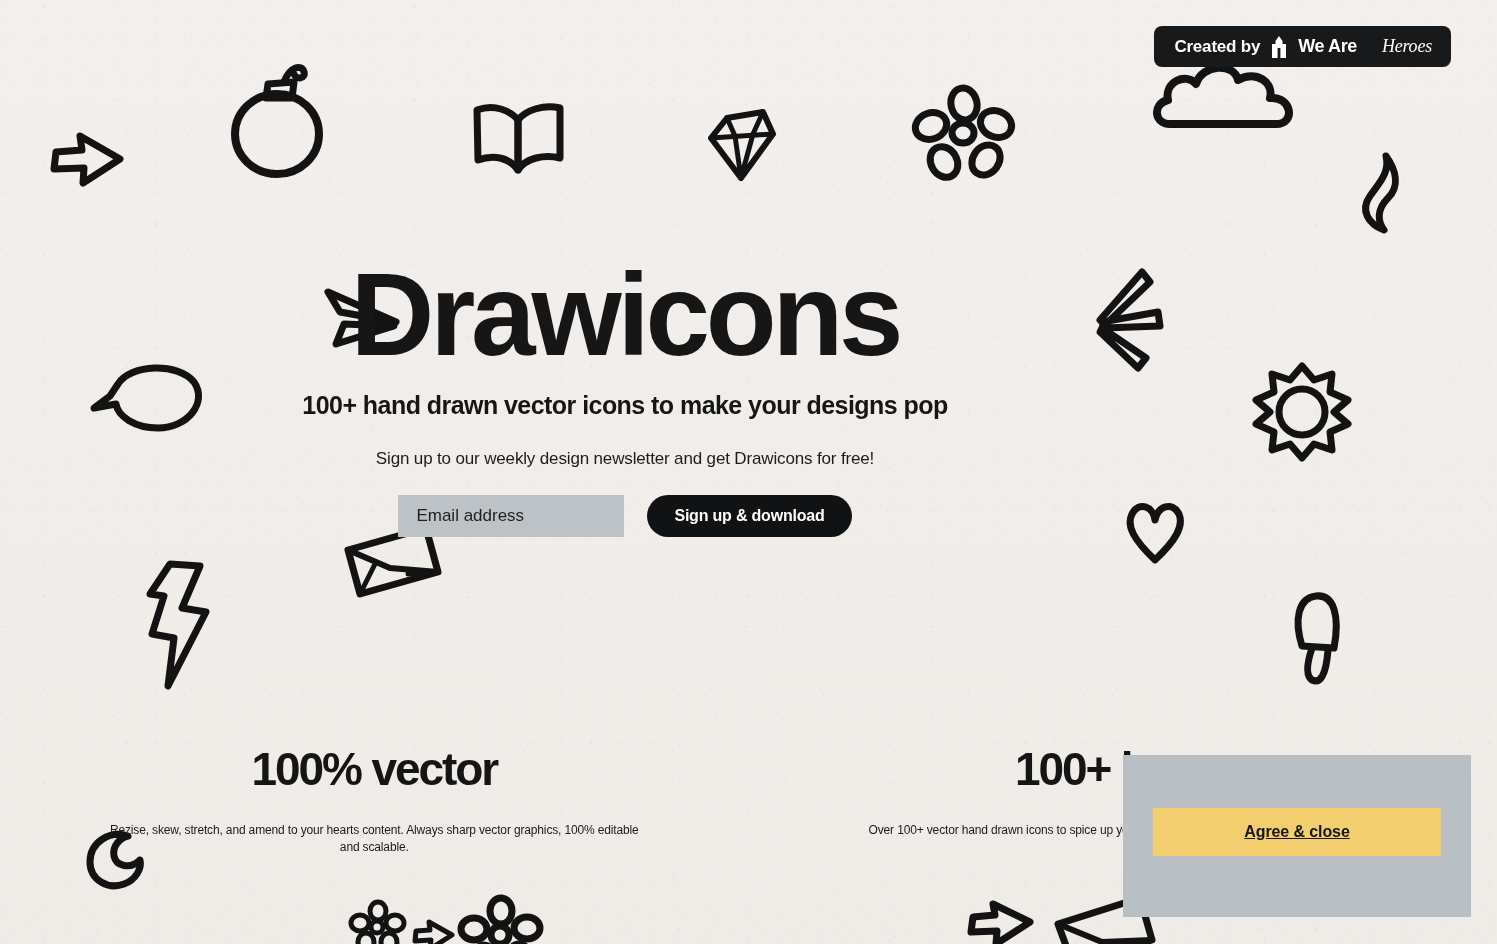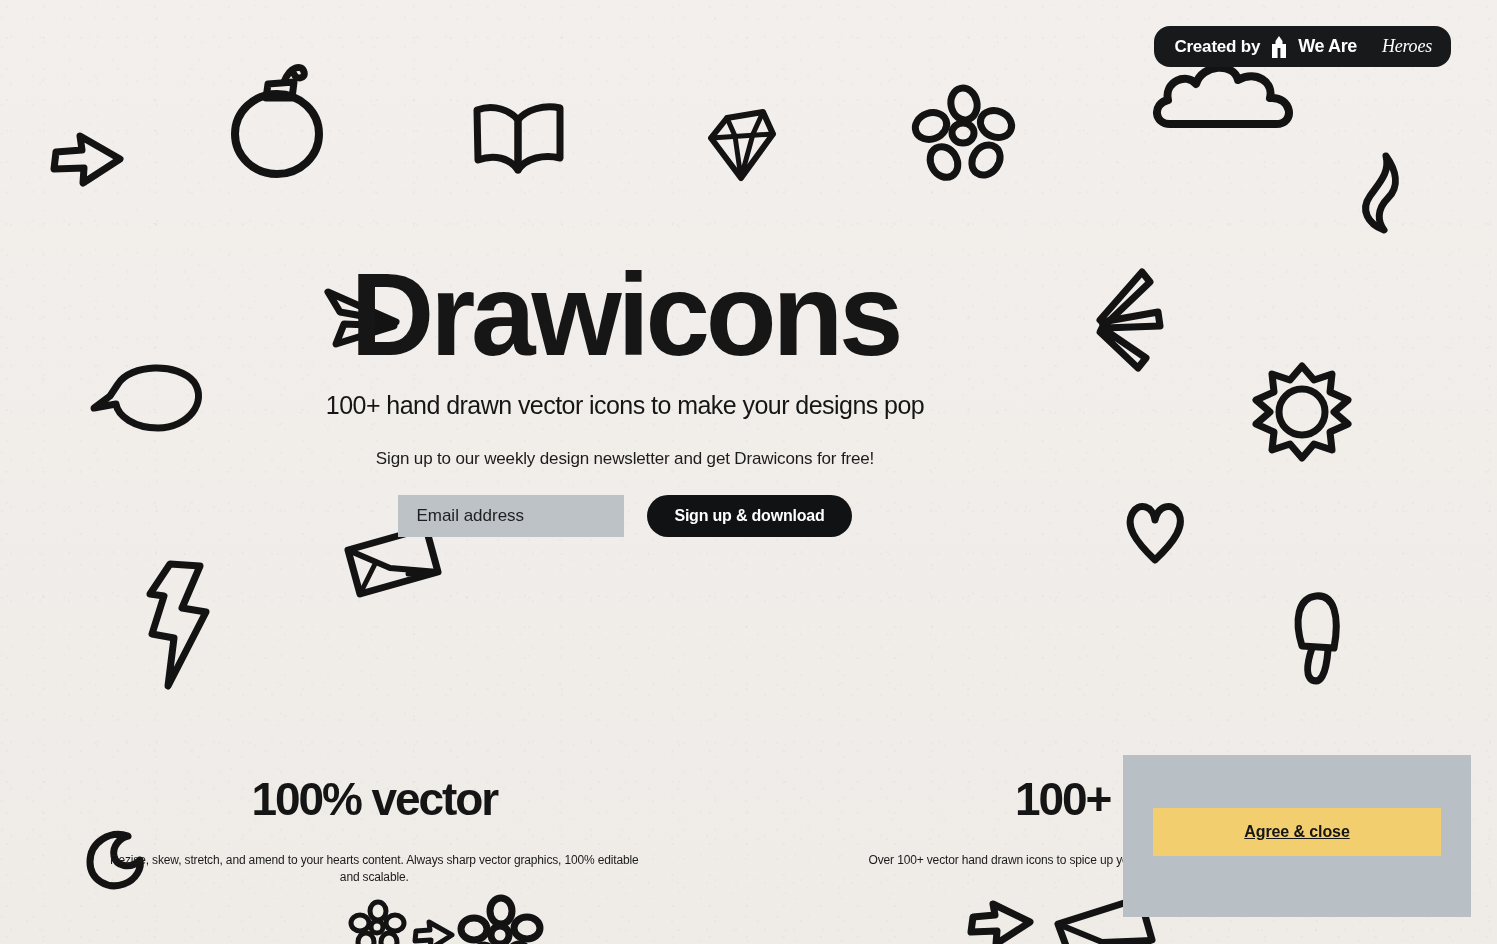--- a/index.html
+++ b/index.html
@@ -52,21 +52,21 @@
   .created-badge {
     position: absolute;
     top: 26px;
     right: 46px;
     height: 41px;
     display: flex;
     align-items: center;
     gap: 9px;
     background: #17191a;
     color: #ffffff;
-    border-radius: 16px;
+    border-radius: 8px;
     padding: 0 19px 0 20px;
     z-index: 40;
   }
   .created-badge .cb-pre {
     font-size: 17px;
     font-weight: 600;
     letter-spacing: -0.2px;
   }
   .cb-logo { display: flex; align-items: center; }
   .cb-weare {
@@ -96,21 +96,21 @@
   .hero-title {
     font-size: 116px;
     line-height: 0.92;
     font-weight: 800;
     letter-spacing: -4.2px;
     color: #161616;
   }
   .hero-sub {
     margin-top: 22px;
     font-size: 25px;
-    font-weight: 400;
+    font-weight: 700;
     letter-spacing: -0.55px;
     color: #161616;
   }
   .hero-note {
     margin-top: 29px;
     font-size: 17px;
     font-weight: 400;
     color: #1c1c1c;
     letter-spacing: -0.15px;
   }
@@ -145,21 +145,21 @@
     font-family: "Liberation Sans", sans-serif;
     font-size: 16px;
     font-weight: 600;
     letter-spacing: -0.2px;
     cursor: pointer;
   }
 
   
   .features {
     position: absolute;
-    top: 772px;
+    top: 742px;
     left: 0;
     width: 1497px;
     display: flex;
     z-index: 20;
   }
   .feature {
     width: 50%;
     text-align: center;
     padding: 0 70px;
   }

